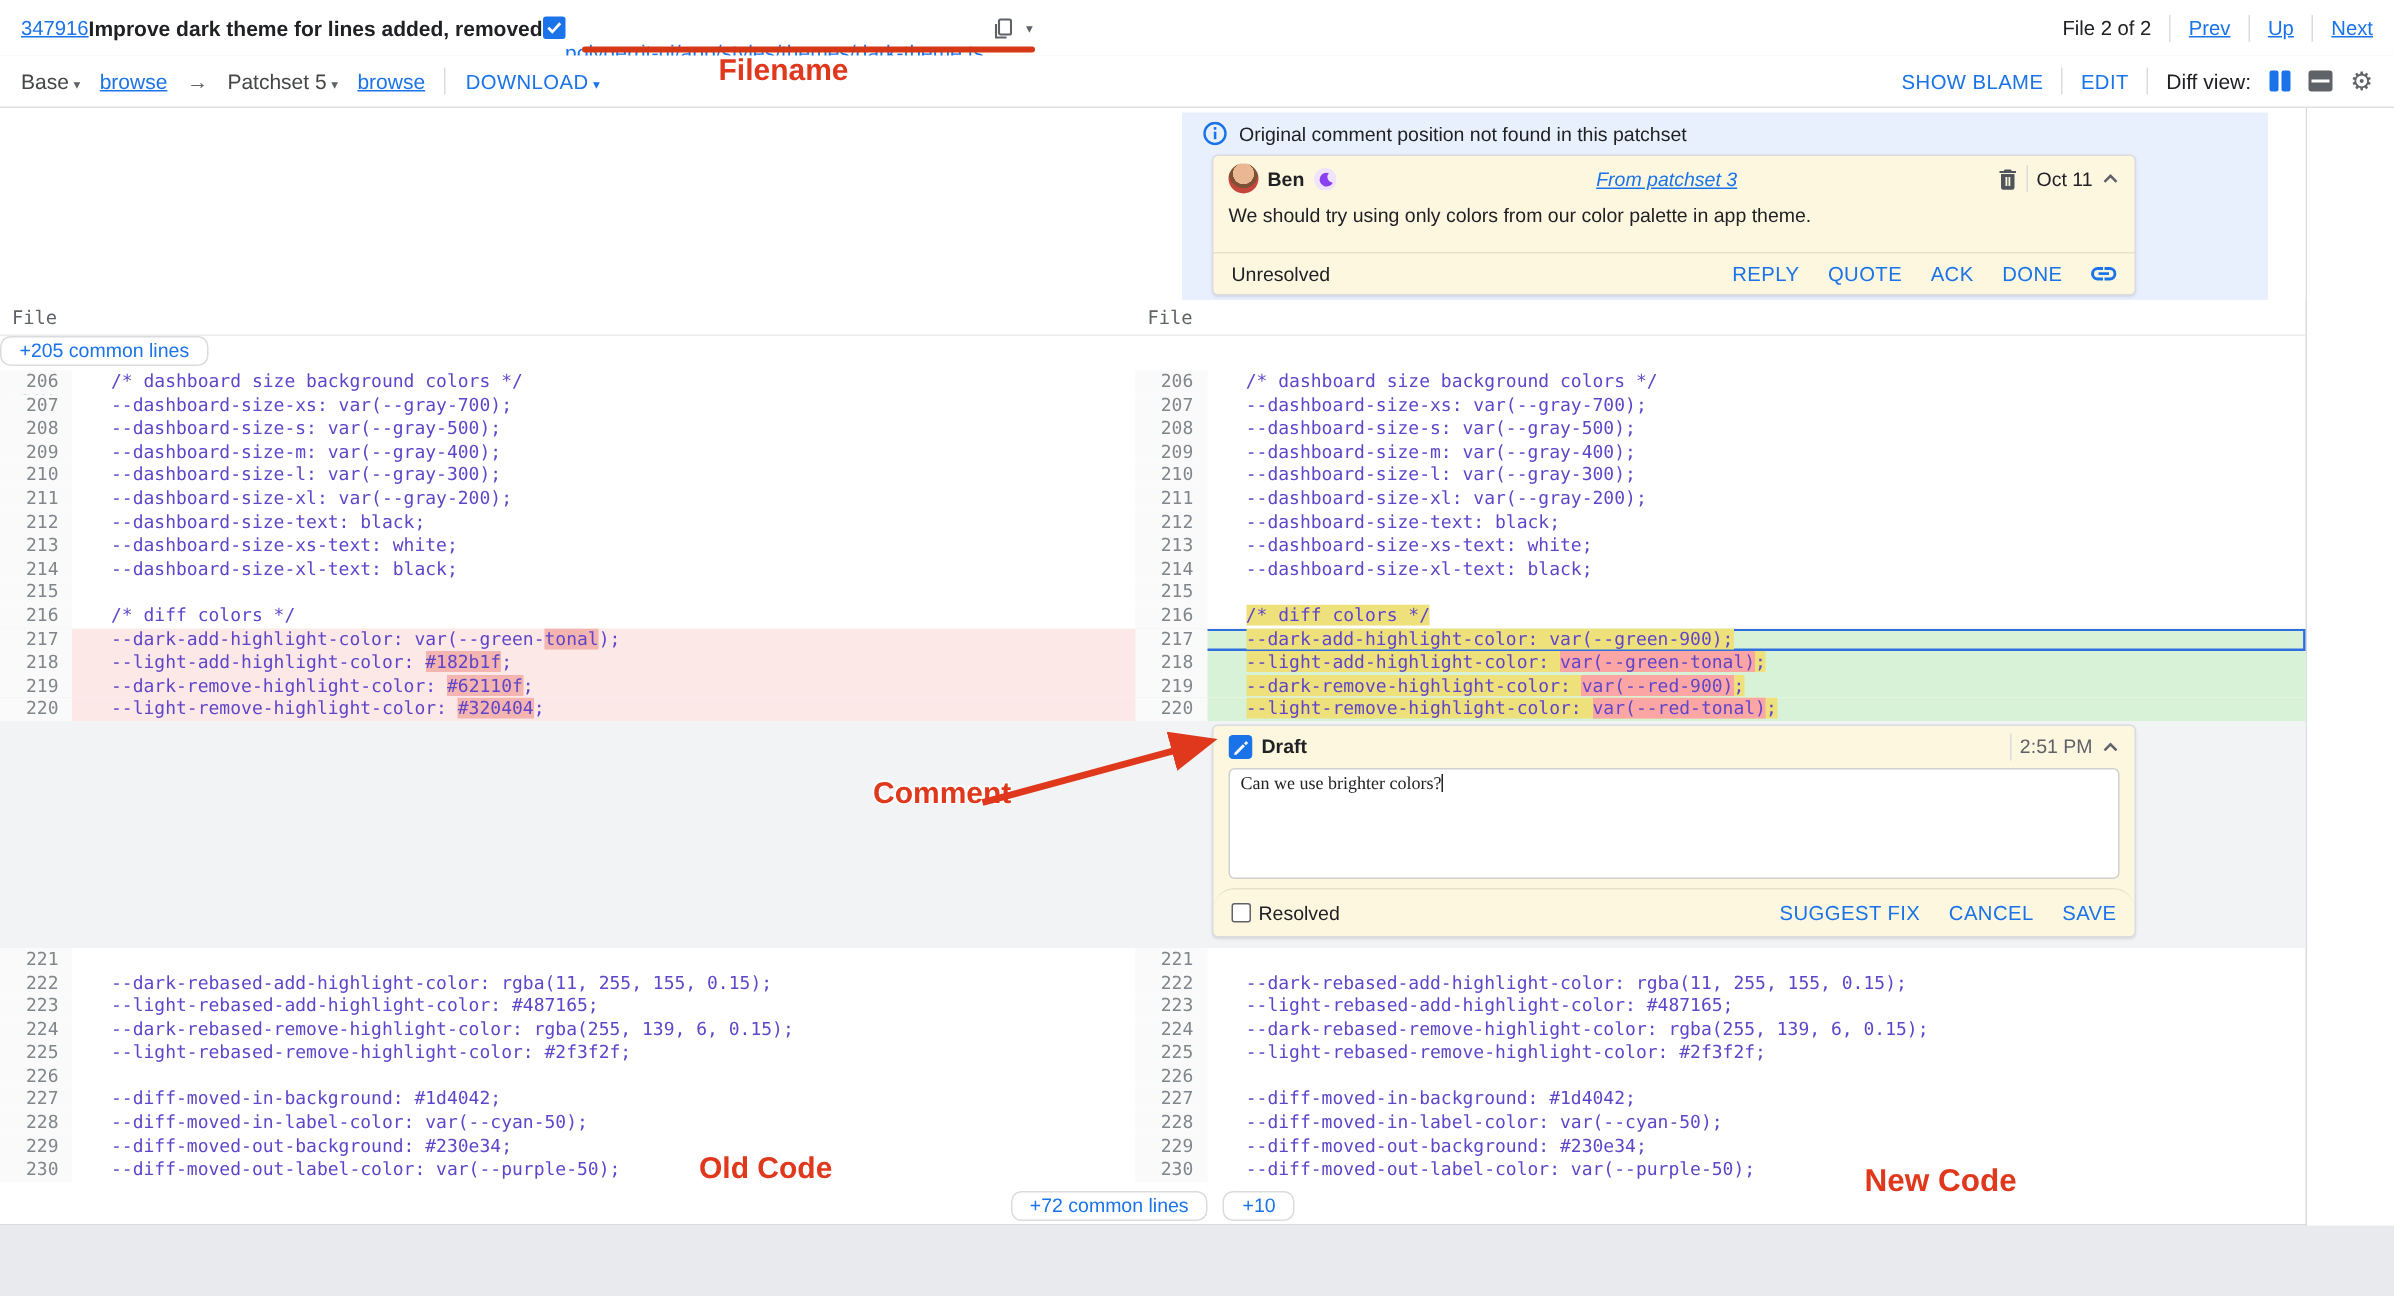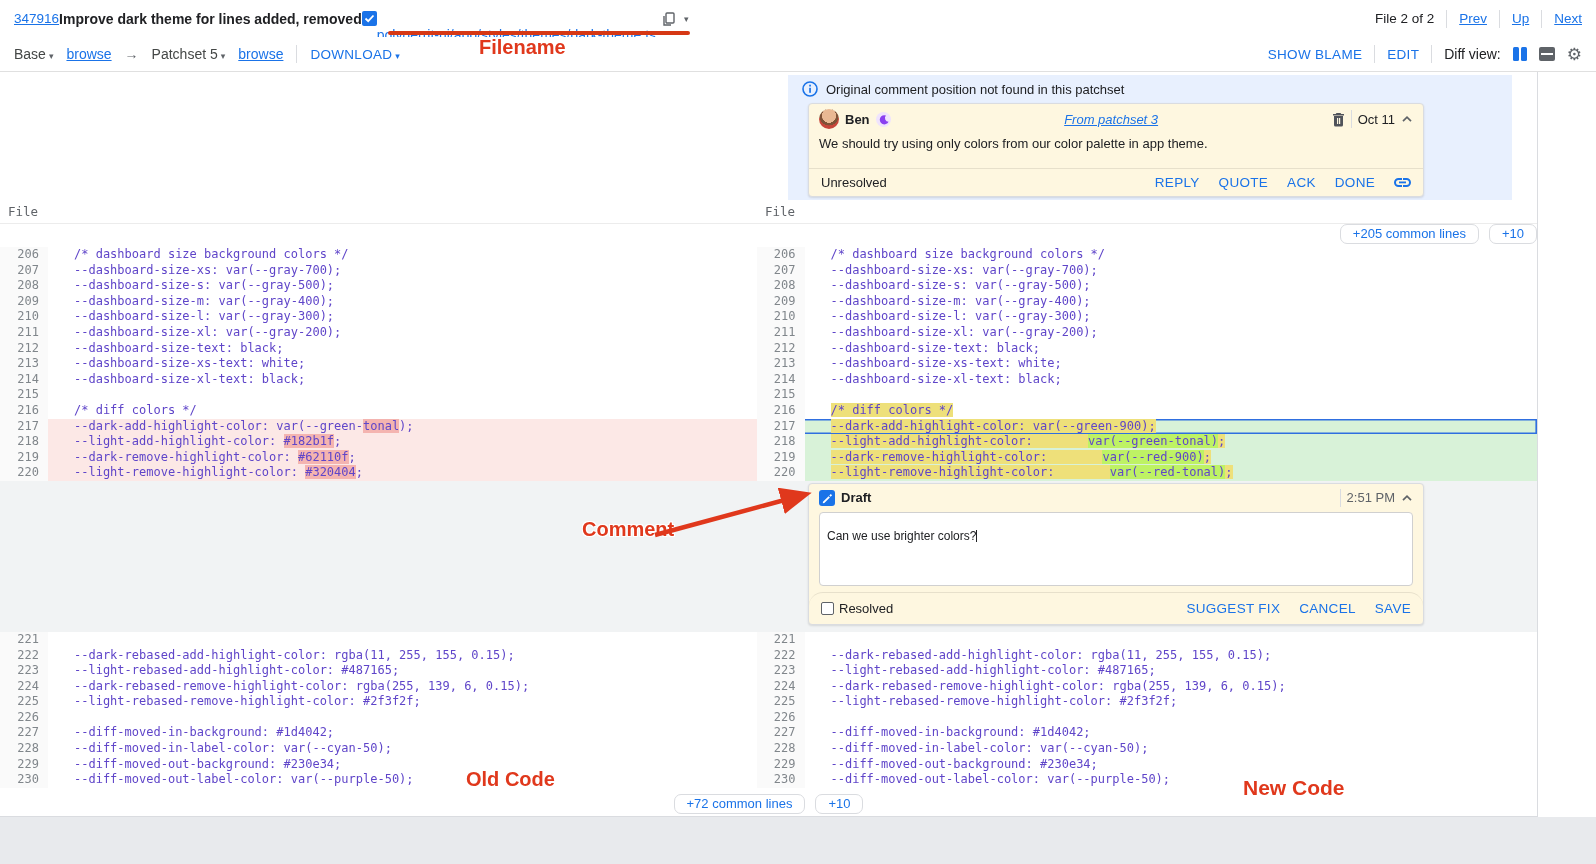--- a/index.html
+++ b/index.html
@@ -32,35 +32,35 @@
   
   #main { position:absolute; top:72px; left:0; width:1596px; height:745px; background:#fff; }
   #difftable { position:absolute; left:0; top:0; width:1538px; height:745px;
                border-right:1px solid #dadce0; border-bottom:1px solid #dadce0;
                font-family:"DejaVu Sans Mono", monospace; font-size:12px; }
   .trow { position:relative; }
   #thread-row { height:128px; background:#fff; }
   #file-row { height:24px; border-bottom:1px solid #ececec; position:relative;
               color:#5f6368; font-size:12.5px; }
   #file-row span { position:absolute; top:4px; }
-  #exp-top { height:23px; display:flex; justify-content:flex-end; gap:10px; align-items:flex-start; }
+  #exp-top { height:23px; display:flex; justify-content:space-between; gap:10px; align-items:flex-start;flex-direction:column; }
   .expbtn { font-family:"Liberation Sans",sans-serif; font-size:13px; color:#1a73e8; background:#fff;
             border:1px solid #dadce0; border-radius:7px; padding:0 12px; height:20px; line-height:18px;
             cursor:pointer; }
   .drow { display:flex; height:15.6px; line-height:15.6px; white-space:pre; }
   .half { display:flex; }
   .half.l { width:757px; }
   .half.r { width:781px; }
   .gut { width:48px; text-align:right; padding-right:9px; color:#80868b; background:#fafafa;
          flex:none; cursor:pointer; }
   .code { flex:1; padding-left:26px; color:#5f45c9; overflow:hidden; }
   .row-removed { background:#fce8e6; }
   .row-added { background:#d8f2d8; }
   .ir { background:#f4b4b0; }
-  .ig { background:#bef264;margin-left:48px; }
+  .ig { background:#fca5a5; }
   .rng { background:#eee07a; }
   .half.r.sel { box-shadow: inset 0 0 0 1.6px #2f6fe0; }
   #comment-row { height:151px; background:#f1f3f4; }
   #spacer-row { height:6px; }
   #exp-bottom { height:23px; display:flex; justify-content:center; gap:10px; align-items:flex-start; }
 
   
   #thread-box { position:absolute; left:788px; top:3px; width:724px; height:125px; background:#e8f0fe;
                 font-family:"Liberation Sans",sans-serif; }
   #thread-info { display:flex; align-items:flex-end; gap:8px; padding:6px 12px 4px 14px; font-size:13px; color:#202124; }
@@ -75,21 +75,21 @@
   .card-foot { position:absolute; left:0; right:0; bottom:0; height:28px; border-top:1px solid rgba(0,0,0,.09);
                display:flex; align-items:center; padding:0 12px; font-size:13px; }
   .foot-actions { margin-left:auto; display:flex; gap:19px;padding-left:48px; }
   .hgrow { flex:1; text-align:center;font-style:italic; }
   .gicon { display:inline-flex; align-items:center; cursor:pointer; }
   .time { color:#5f6368; font-size:13px; }
 
   
   #draft-card { left:808px; top:2px; width:616px; height:142px; }
   #draft-input { margin:0 10px; height:74px; background:#fff; border:1px solid #d0d0d0; border-radius:4px;
-                 font-family:Liberation Sans, sans-serif; font-size:12px; padding:16px 7px; color:#202124;
+                 font-family:Liberation Serif, serif; font-size:12px; padding:2px 7px; color:#202124;
                  cursor:text; }
   .cursor { display:inline-block; width:1px; height:12px; background:#202124; vertical-align:-2px; }
   .chkbox { width:13px; height:13px; border:1.6px solid #5f6368; border-radius:2px; background:#fff;
             display:inline-block; margin-right:5px; vertical-align:-2px; cursor:pointer; }
 
   
   .anno { position:absolute; color:#e0381c; font-weight:bold; font-size:20px;
           text-shadow:-1px -1px 0 #fff,1px -1px 0 #fff,-1px 1px 0 #fff,1px 1px 0 #fff; }
   #anno-underline { position:absolute; left:388px; top:31px; width:302px; height:4px;
                     background:#d63815; border-radius:2px; }

